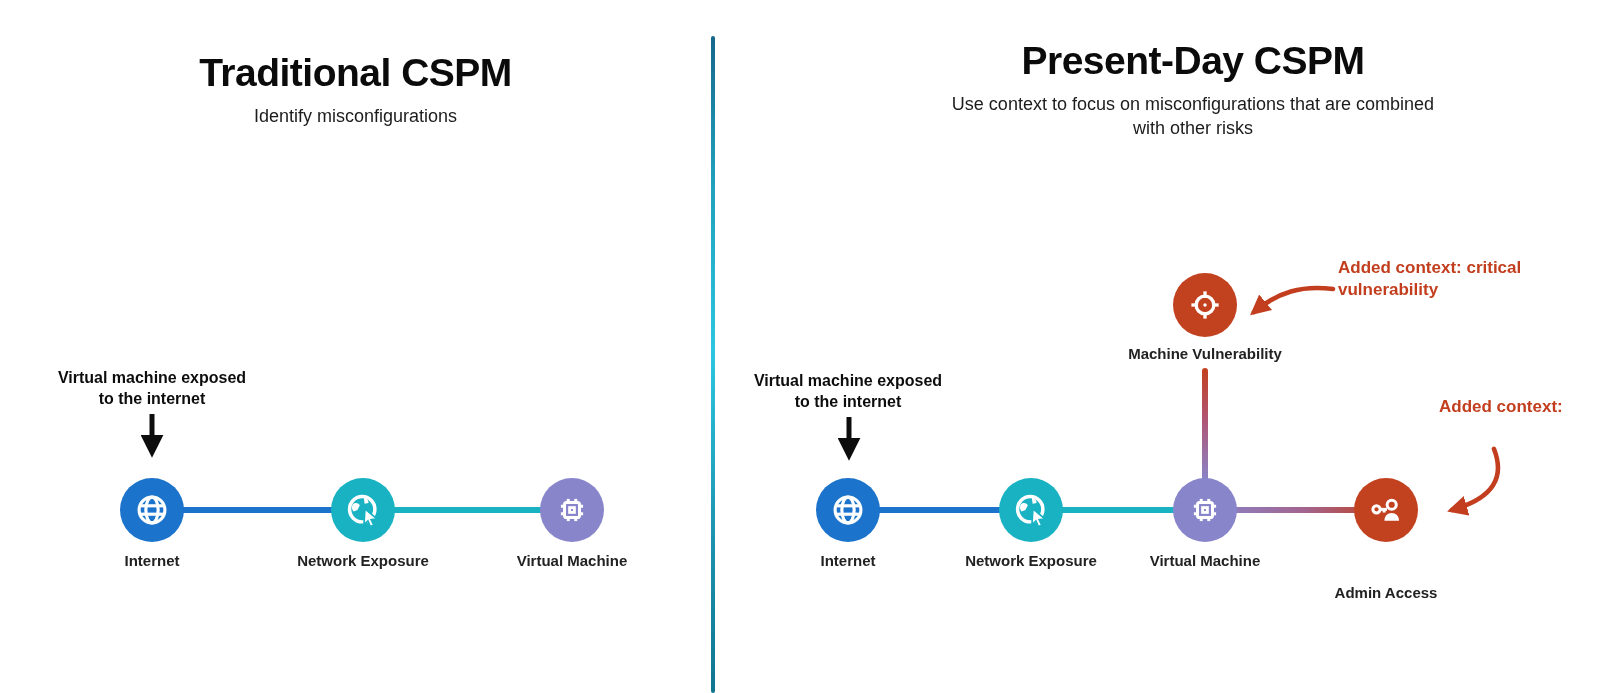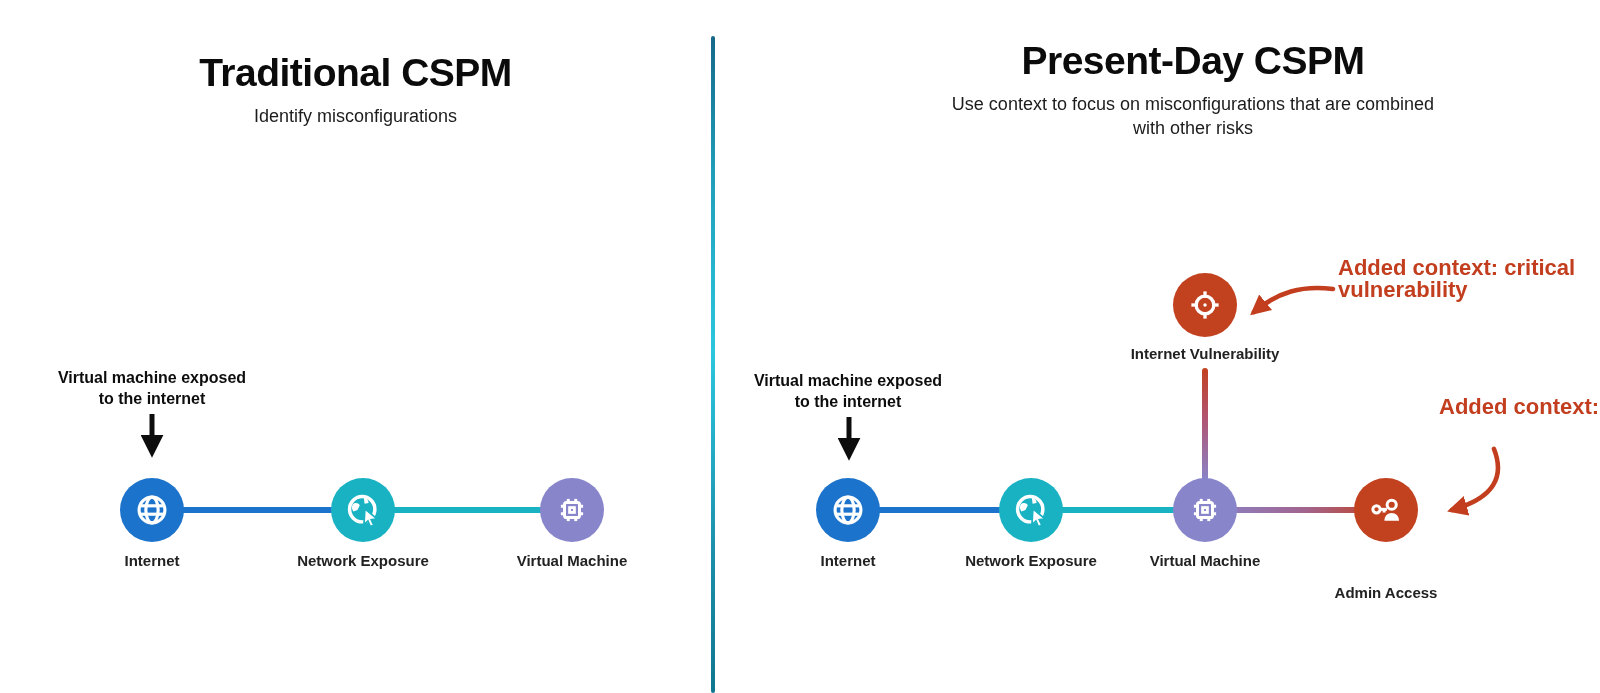--- a/index.html
+++ b/index.html
@@ -31,21 +31,21 @@
   .node-label{position:absolute;transform:translateX(-50%);text-align:center;
     font-size:15px;font-weight:bold;color:#222;white-space:nowrap;z-index:4;}
   
   .connector{position:absolute;height:6px;top:507px;z-index:1;border-radius:3px;}
   .c-blue{background:#1B73CB;}
   .c-teal{background:#19B2C3;}
   .c-purple-red{background:linear-gradient(90deg,#8885CB 0%,#a2648f 55%,#C2411F 100%);}
   .connector-vert{position:absolute;width:6px;z-index:1;border-radius:3px;
     background:linear-gradient(180deg,#C2411F 0%,#b05573 45%,#8885CB 100%);}
   
-  .red-callout{position:absolute;font-size:22px;font-weight:bold;color:#C23E1E;line-height:22px;white-space:nowrap;z-index:5;}
+  .red-callout{position:absolute;font-size:17px;font-weight:bold;color:#C23E1E;line-height:22px;white-space:nowrap;z-index:5;}
   
   #arrow-layer{position:absolute;left:0;top:0;width:1600px;height:693px;z-index:2;pointer-events:none;}
 </style>
 </head>
 <body>
 
 <div id="canvas">
 
   <div class="panel-header" style="left:0;top:27px;width:711px;margin-top:25px;">
     <div class="panel-title">Traditional CSPM</div>
@@ -178,21 +178,21 @@
         <line x1="3.4" y1="12" x2="7.4" y2="12"></line>
         <line x1="16.6" y1="12" x2="20.6" y2="12"></line>
       </svg>
     </span>
   </div>
 
   <div class="node-label" style="left:848px;top:552px;">Internet</div>
   <div class="node-label" style="left:1031px;top:552px;">Network Exposure</div>
   <div class="node-label" style="left:1205px;top:552px;">Virtual Machine</div>
   <div class="node-label" style="left:1386px;top:584px;">Admin Access</div>
-  <div class="node-label" style="left:1205px;top:345px;">Internet Vulnerability</div>
+  <div class="node-label" style="left:1205px;top:345px;">Machine Vulnerability</div>
 
   <div class="red-callout" style="left:1338px;top:257px;">
     <span style="display:block">Added context: critical</span>
     <span style="display:block">vulnerability</span>
   </div>
   <div class="red-callout" style="left:1439px;top:396px;">
     <span style="display:block">Added context:</span>
   </div>
 
   <svg id="arrow-layer" viewBox="0 0 1600 693">

